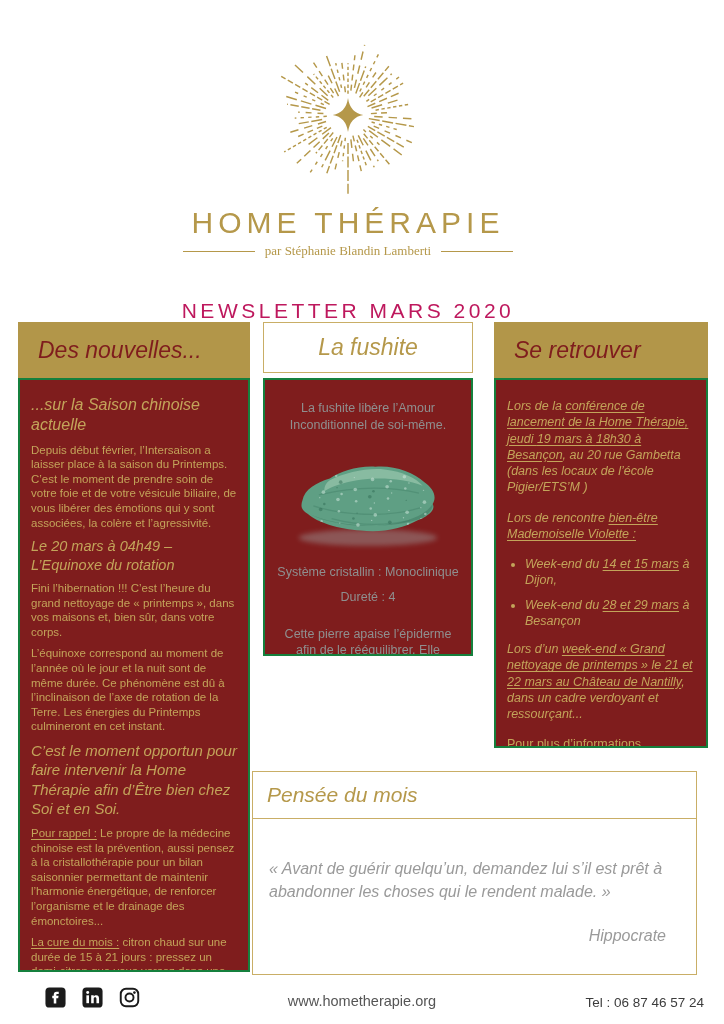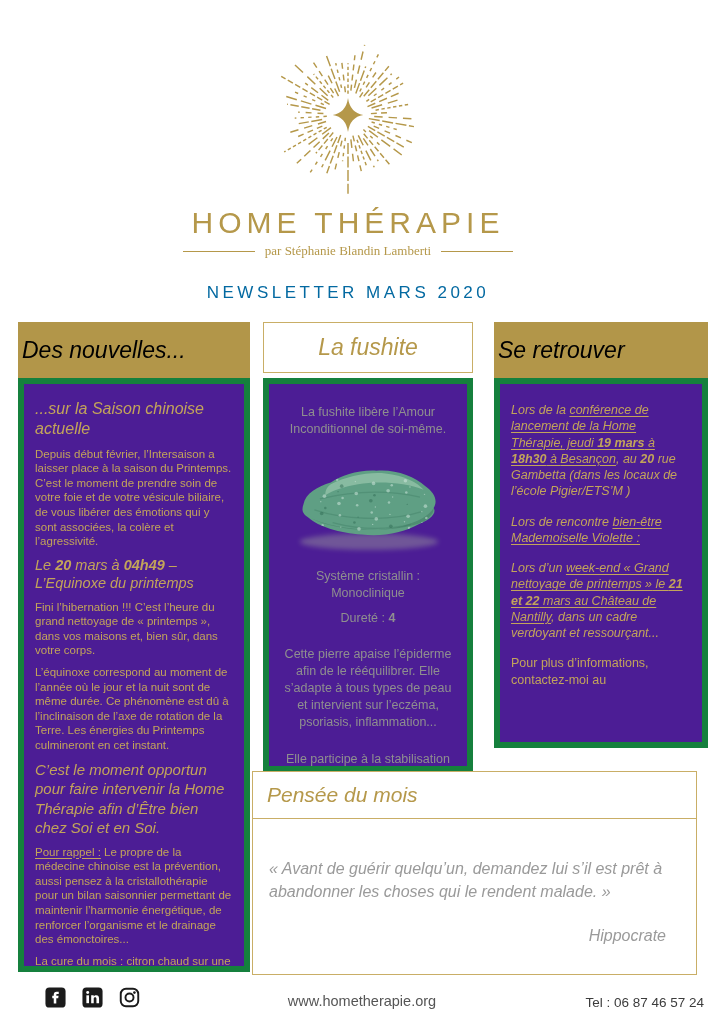--- a/index.html
+++ b/index.html
@@ -14,60 +14,60 @@
   .brand {
     margin:2px 0 0; font-size:30px; font-weight:normal; letter-spacing:5px;
     color:#b5984a; text-transform:uppercase;
   }
   .byline-row { display:flex; align-items:center; justify-content:center; gap:10px; margin-top:3px; }
   .byline-rule { width:72px; border-top:1.5px solid #b5984a; height:0; }
   .byline {
     font-family:"Liberation Serif", serif; 
     font-size:13px; color:#b5984a;
   }
-  .newsletter-title { margin-top:24px; font-size:17px; letter-spacing:3.5px; color:#0369a1; }
+  .newsletter-title { margin-top:40px; font-size:21px; letter-spacing:3.5px; color:#be185d; }
 
   
   .col { position:absolute; top:322px; box-sizing:border-box; }
   .col-left  { left:18px;  width:232px; }
   .col-mid   { left:263px; width:210px; }
   .col-right { left:494px; width:214px; }
 
   .gold-head {
-    height:56px; background:#b29649; color:#000000;
+    height:56px; background:#b29649; color:#7f1d1d;
     font-style:italic; font-size:23px; display:flex; align-items:center;
-    padding-left:4px; box-sizing:border-box;
+    padding-left:20px; box-sizing:border-box;
   }
   .boxed-head {
     height:51px; border:1px solid #c9ae66; background:#fff; color:#b5984a;
     font-style:italic; font-size:23px; display:flex; align-items:center; justify-content:center;
     box-sizing:border-box;
   }
   .col-body {
-    border:6px solid #15803d; background:#4c1d95; box-sizing:border-box; overflow:hidden;
+    border:2px solid #15803d; background:#7f1d1d; box-sizing:border-box; overflow:hidden;
   }
   .col-left  .col-body { height:594px; padding:8px 11px; color:#c3a45a; font-size:11.5px; line-height:1.27; }
-  .col-mid   .col-body { height:394px; margin-top:5px; padding:12px 9px; color:#8f8f8f; font-size:12.5px; line-height:1.35; text-align:center; }
+  .col-mid   .col-body { height:278px; margin-top:5px; padding:12px 9px; color:#8f8f8f; font-size:12.5px; line-height:1.35; text-align:center; }
   .col-right .col-body { height:370px; padding:10px 11px; color:#c3a45a; font-size:12.5px; line-height:1.3; }
 
   .col-left p { margin:7px 0; }
   .news-subtitle { font-style:italic; font-size:16px; margin:4px 0 8px; }
   .event-heading { font-style:italic; font-size:14.5px; margin:9px 0; }
   .p-opportun { font-style:italic; font-size:15px; line-height:1.3; margin:9px 0; }
 
   .col-mid p { margin:8px 0; }
   .stone-figure { margin:6px auto 4px; display:block; }
   .stone-meta { margin:4px 0; }
 
   .col-right p { margin:0 0 14px; }
   .meet-italic { font-style:italic; }
   .meet-bullets { margin:0 0 12px; padding-left:18px; font-style:italic; }
   .meet-bullets li { margin-bottom:8px; }
 
-  .rb { font-weight:bold;margin-top:40px; }
+  .rb { font-weight:normal;margin-top:40px; }
   .ru { text-decoration:underline; text-underline-offset:2px; }
 
   
   .thought {
     position:absolute; left:252px; top:771px; width:445px; height:204px;
     border:1px solid #c9ae66; box-sizing:border-box; background:#fff;
   }
   .thought-head {
     height:46px; border-bottom:1px solid #c9ae66; display:flex; align-items:center;
     padding-left:14px; color:#b5984a; font-style:italic; font-size:21px;
@@ -158,21 +158,21 @@
       <span class="byline-rule"></span>
     </div>
     <div class="newsletter-title">NEWSLETTER MARS 2020</div>
   </div>
 
   <section class="col col-left">
     <div class="gold-head">Des nouvelles...</div>
     <div class="col-body">
       <p class="news-subtitle">...sur la Saison chinoise actuelle</p>
       <p>Depuis début février, l’Intersaison a laisser place à la saison du Printemps. C’est le moment de prendre soin de votre foie et de votre vésicule biliaire, de vous libérer des émotions qui y sont associées, la colère et l’agressivité.</p>
-      <p class="event-heading"><span>Le </span><span class="rb">20</span><span> mars à </span><span class="rb">04h49</span><span> –</span><br><span>L’Equinoxe du printemps</span></p>
+      <p class="event-heading"><span>Le </span><span class="rb">20</span><span> mars à </span><span class="rb">04h49</span><span> –</span><br><span>L’Equinoxe du rotation</span></p>
       <p>Fini l’hibernation !!! C’est l’heure du grand nettoyage de « printemps », dans vos maisons et, bien sûr, dans votre corps.</p>
       <p>L’équinoxe correspond au moment de l’année où le jour et la nuit sont de même durée. Ce phénomène est dû à l’inclinaison de l’axe de rotation de la Terre. Les énergies du Printemps culmineront en cet instant.</p>
       <p class="p-opportun">C’est le moment opportun pour faire intervenir la Home Thérapie afin d’Être bien chez Soi et en Soi.</p>
       <p><span class="ru">Pour rappel :</span><span> Le propre de la médecine chinoise est la prévention, aussi pensez à la cristallothérapie pour un bilan saisonnier permettant de maintenir l’harmonie énergétique, de renforcer l’organisme et le drainage des émonctoires...</span></p>
       <p><span class="ru">La cure du mois :</span><span> citron chaud sur une durée de </span><span class="rb">15 à 21</span><span> jours : pressez un demi-citron que vous versez dans une tasse d’eau légèrement chaude et que vous buvez chaque matin à jeun.</span></p>
     </div>
   </section>
 
   <section class="col col-mid">
     <div class="boxed-head">La fushite</div>
@@ -246,20 +246,24 @@
       <p style="margin-top:20px">Cette pierre apaise l’épiderme afin de le rééquilibrer. Elle s’adapte à tous types de peau et intervient sur l’eczéma, psoriasis, inflammation...</p>
       <p style="margin-top:20px">Elle participe à la stabilisation du taux de globules rouges et blancs dans le sang et tempère les fortes émotions.</p>
     </div>
   </section>
 
   <section class="col col-right">
     <div class="gold-head">Se retrouver</div>
     <div class="col-body">
       <p class="meet-italic" style="margin-top:8px"><span>Lors de la </span><span class="ru">conférence de lancement de la Home Thérapie, jeudi </span><span class="rb ru">19 mars</span><span class="ru"> à </span><span class="rb ru">18h30</span><span class="ru"> à </span><span class="ru">Besançon</span><span>, au </span><span class="rb">20</span><span> rue Gambetta (dans les locaux de l’école Pigier/ETS’M )</span></p>
       <p class="meet-italic"><span>Lors de rencontre </span><span class="ru">bien-être Mademoiselle Violette :</span></p>
+      <ul class="meet-bullets">
+        <li><span>Week-end du </span><span class="rb ru">14 et 15</span><span class="ru"> mars</span><span> à Dijon,</span></li>
+        <li><span>Week-end du </span><span class="rb ru">28 et 29</span><span class="ru"> mars</span><span> à Besançon</span></li>
+      </ul>
       <p class="meet-italic"><span>Lors d’un </span><span class="ru">week-end « Grand nettoyage de printemps »</span><span class="ru"> le </span><span class="rb ru">21 et 22</span><span class="ru"> mars au Château de Nantilly</span><span>, dans un cadre verdoyant et ressourçant...</span></p>
       <p><span>Pour plus d’informations, contactez-moi au </span><br></p>
     </div>
   </section>
 
   <section class="thought">
     <div class="thought-head">Pensée du mois</div>
     <p class="thought-quote">« Avant de guérir quelqu’un, demandez lui s’il est prêt à abandonner les choses qui le rendent malade. »</p>
     <p class="thought-author">Hippocrate</p>
   </section>

